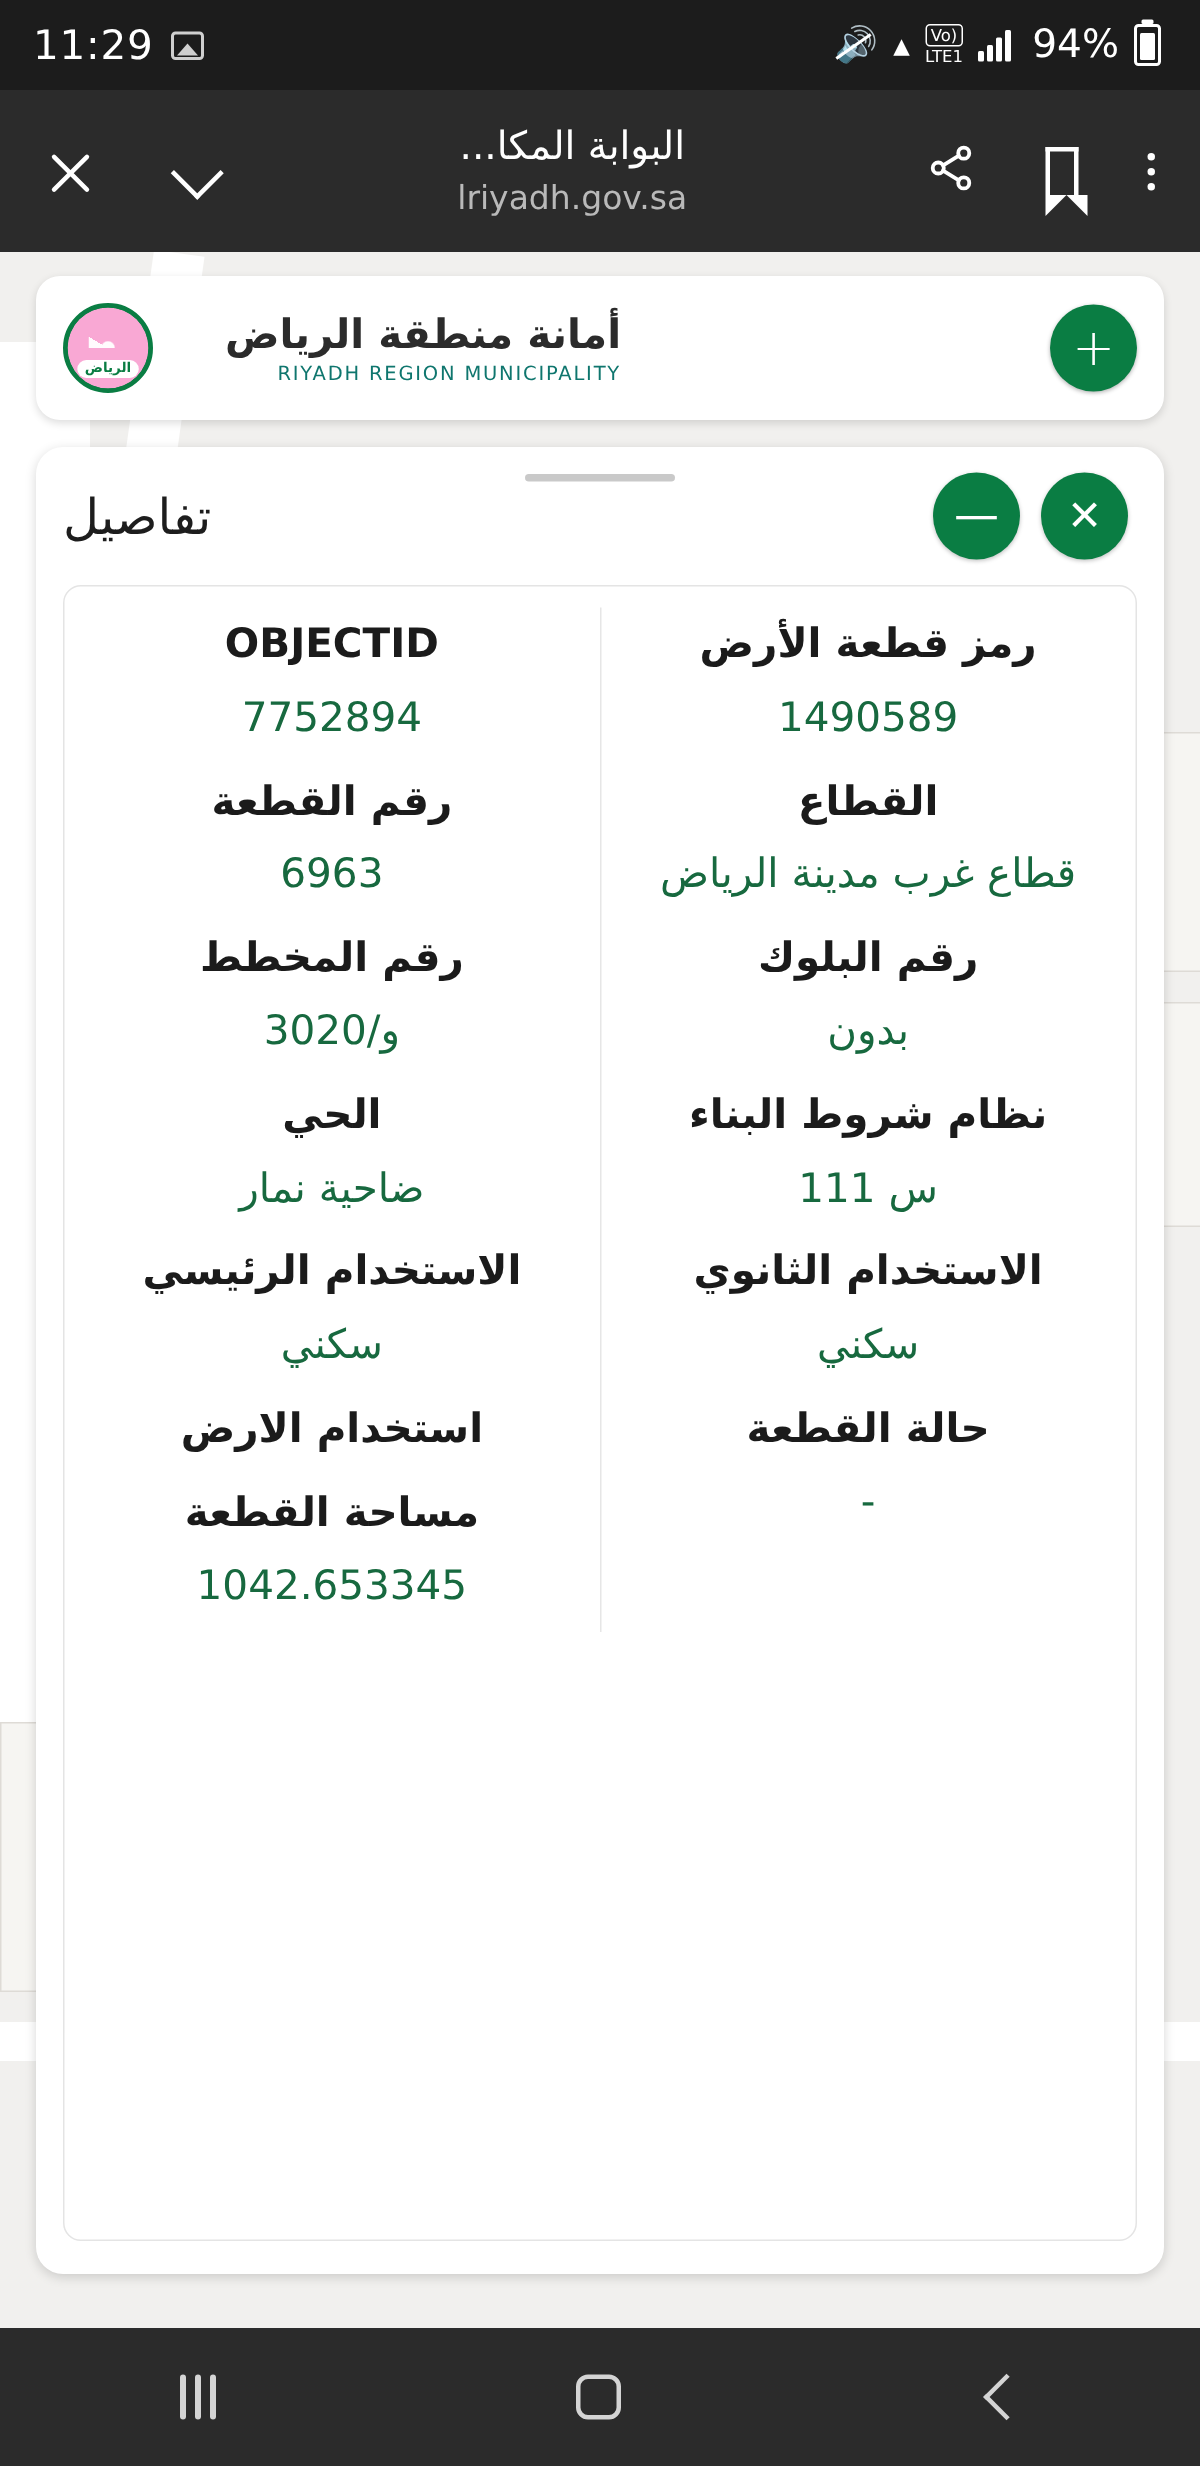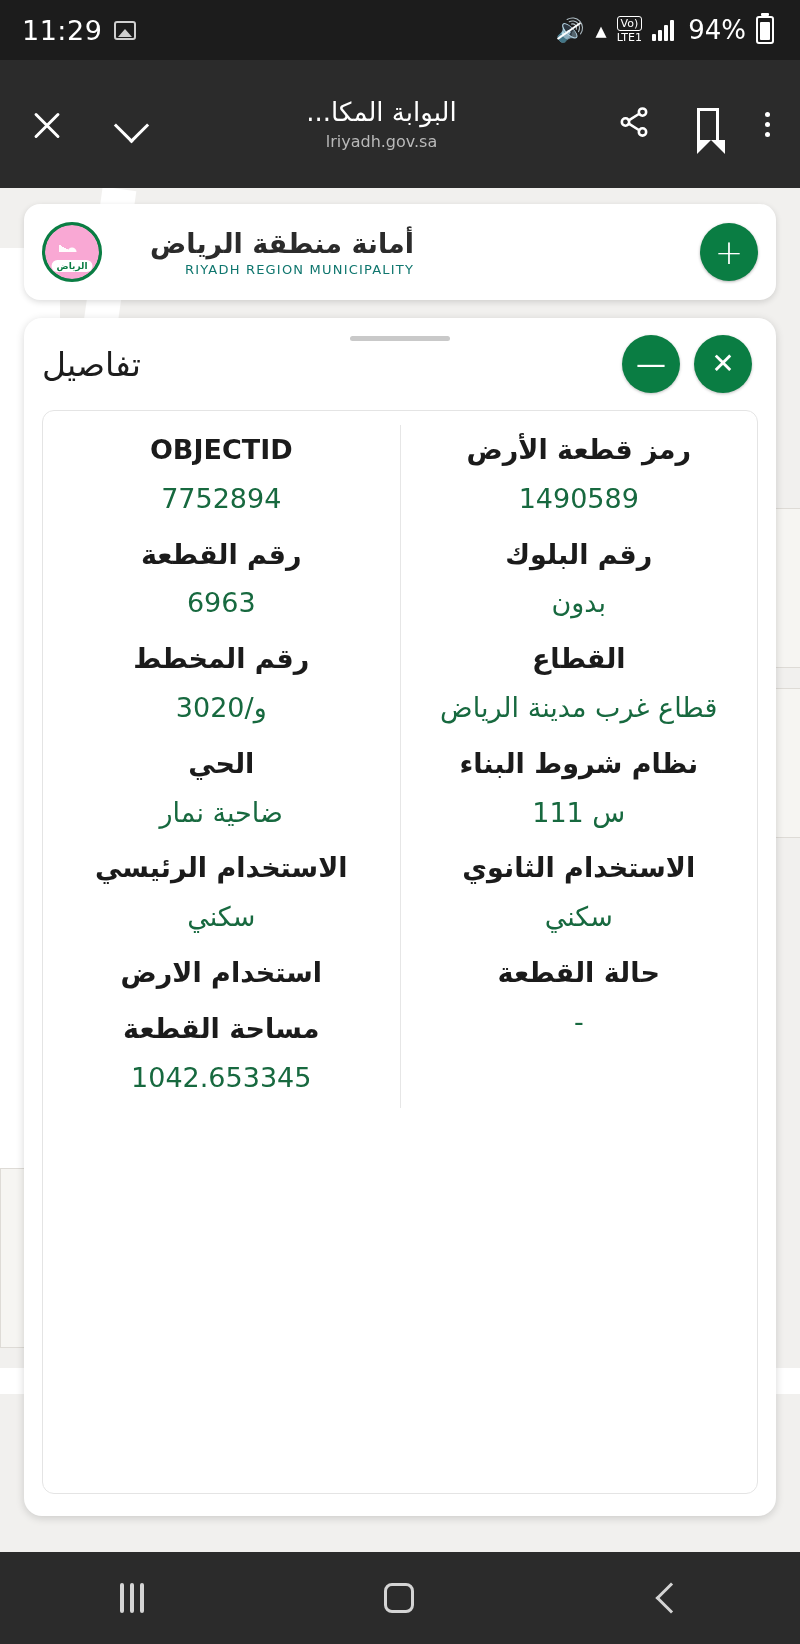--- a/index.html
+++ b/index.html
@@ -66,21 +66,21 @@
     position: relative; display: flex; align-items: flex-end; padding: 2px;
   }
   .batt::before {
     content: ""; position: absolute; top: -5px; left: 50%; transform: translateX(-50%);
     width: 8px; height: 3px; background: #fff; border-radius: 1px;
   }
   .batt span { display: block; width: 100%; background: #fff; border-radius: 1px; }
 
   
   .browserbar {
-    height: 128px;
+    height: 108px;
     background: #2b2b2b;
     display: flex;
     align-items: center;
     justify-content: space-between;
     padding: 0 30px;
     direction: ltr;
     flex: 0 0 auto;
     color: #fff;
   }
   .bb-left { display: flex; align-items: center; gap: 52px; }
@@ -98,21 +98,21 @@
     width: 22px; height: 22px;
     border-left: 3px solid #fff; border-bottom: 3px solid #fff;
     transform: rotate(-45deg);
   }
   .bb-title {
     text-align: center;
     line-height: 1.25;
     flex: 1;
   }
   .bb-title .t1 { font-size: 26px; color: #fff; direction: rtl; }
-  .bb-title .t2 { font-size: 16px; color: #b9b9b9; margin-top: 4px; }
+  .bb-title .t2 { font-size: 22px; color: #b9b9b9; margin-top: 4px; }
   .dots-ic { display: flex; flex-direction: column; gap: 5px; align-items: center; }
   .dots-ic i { width: 5px; height: 5px; background: #fff; border-radius: 50%; display: block; }
   .bookmark-ic {
     width: 22px; height: 32px; border: 3px solid #fff; border-bottom: none;
     position: relative;
   }
   .bookmark-ic::after {
     content: ""; position: absolute; bottom: -14px; left: -3px;
     border-left: 14px solid #fff; border-right: 14px solid #fff;
     border-bottom: 14px solid transparent;
@@ -363,26 +363,26 @@
 
       <div class="details-body">
         <div class="grid">
 
           <div class="col">
             <div class="field">
               <div class="f-label">رمز قطعة الأرض</div>
               <div class="f-value ltr">1490589</div>
             </div>
             <div class="field">
+              <div class="f-label">القطاع</div>
+              <div class="f-value">قطاع غرب مدينة الرياض</div>
+            </div>
+            <div class="field">
               <div class="f-label">رقم البلوك</div>
               <div class="f-value">بدون</div>
-            </div>
-            <div class="field">
-              <div class="f-label">القطاع</div>
-              <div class="f-value">قطاع غرب مدينة الرياض</div>
             </div>
             <div class="field">
               <div class="f-label">نظام شروط البناء</div>
               <div class="f-value">س 111</div>
             </div>
             <div class="field">
               <div class="f-label">الاستخدام الثانوي</div>
               <div class="f-value">سكني</div>
             </div>
             <div class="field">

